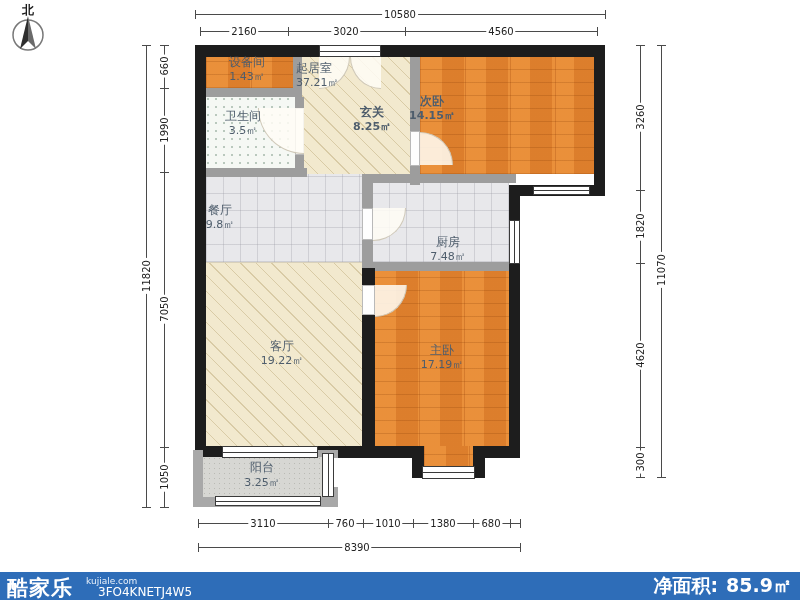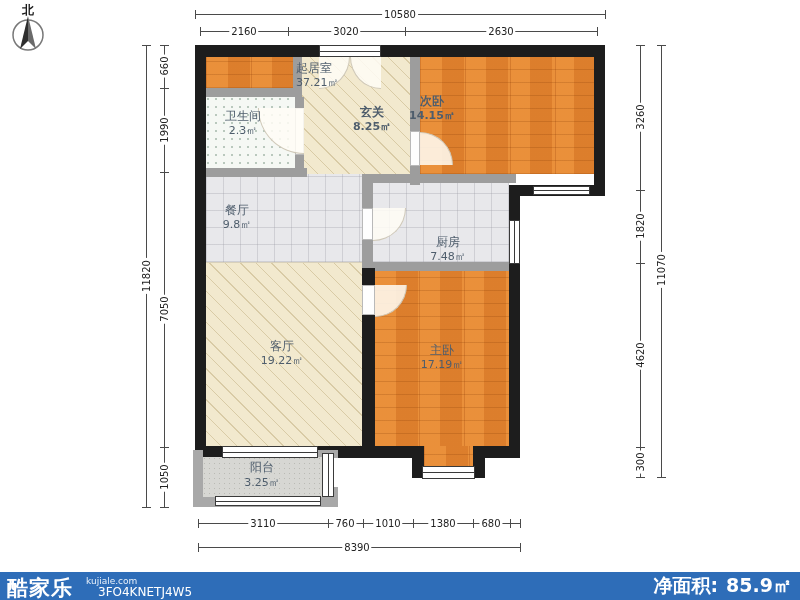--- a/index.html
+++ b/index.html
@@ -107,37 +107,41 @@
 
   <div class="leaf" style="left:410px;top:131px;width:10px;height:35px;"></div>
   <div class="arc" style="left:420px;top:132px;width:33px;height:33px;border-radius:0 100% 0 0;border-top:1px solid #cfc8b8;border-right:1px solid #cfc8b8;"></div>
 
   <div class="leaf" style="left:362px;top:208px;width:11px;height:32px;"></div>
   <div class="arc" style="left:373px;top:208px;width:33px;height:33px;border-radius:0 0 100% 0;border-right:1px solid #cfc8b8;border-bottom:1px solid #cfc8b8;"></div>
 
   <div class="leaf" style="left:362px;top:285px;width:13px;height:30px;"></div>
   <div class="arc" style="left:375px;top:285px;width:32px;height:32px;border-radius:0 0 100% 0;border-right:1px solid #cfc8b8;border-bottom:1px solid #cfc8b8;"></div>
 
+  <div class="rlabel" style="left:210px;top:55px;width:74px;line-height:1.25;">
+    <div>设备间</div>
+    <div class="ar">1.43㎡</div>
+  </div>
   <div class="rlabel" style="left:296px;top:60px;width:72px;text-align:left;">
     <div>起居室</div>
     <div class="ar">37.21㎡</div>
   </div>
   <div class="rlabel" style="left:208px;top:108px;width:70px;">
     <div>卫生间</div>
-    <div class="ar">2.3㎡</div>
+    <div class="ar">3.5㎡</div>
   </div>
   <div class="rlabel" style="left:338px;top:104px;width:68px;font-weight:bold;">
     <div>玄关</div>
     <div class="ar">8.25㎡</div>
   </div>
   <div class="rlabel" style="left:400px;top:93px;width:64px;font-weight:bold;">
     <div>次卧</div>
     <div class="ar">14.15㎡</div>
   </div>
-  <div class="rlabel" style="left:205px;top:202px;width:64px;">
+  <div class="rlabel" style="left:188px;top:202px;width:64px;">
     <div>餐厅</div>
     <div class="ar">9.8㎡</div>
   </div>
   <div class="rlabel" style="left:414px;top:234px;width:68px;">
     <div>厨房</div>
     <div class="ar">7.48㎡</div>
   </div>
   <div class="rlabel" style="left:248px;top:338px;width:68px;">
     <div>客厅</div>
     <div class="ar">19.22㎡</div>
@@ -156,21 +160,21 @@
   <div class="tkv" style="left:605px;top:10px;"></div>
   <div class="dtext" style="left:400px;top:14px;">10580</div>
 
   <div class="lnh" style="left:200px;top:31px;width:397px;"></div>
   <div class="tkv" style="left:200px;top:27px;"></div>
   <div class="tkv" style="left:288px;top:27px;"></div>
   <div class="tkv" style="left:405px;top:27px;"></div>
   <div class="tkv" style="left:597px;top:27px;"></div>
   <div class="dtext" style="left:244px;top:31px;">2160</div>
   <div class="dtext" style="left:346px;top:31px;">3020</div>
-  <div class="dtext" style="left:501px;top:31px;">2630</div>
+  <div class="dtext" style="left:501px;top:31px;">4560</div>
 
   <div class="lnv" style="left:146px;top:45px;height:462px;"></div>
   <div class="tkh" style="left:142px;top:45px;"></div>
   <div class="tkh" style="left:142px;top:507px;"></div>
   <div class="dtextv" style="left:146px;top:276px;">11820</div>
 
   <div class="lnv" style="left:164px;top:45px;height:462px;"></div>
   <div class="tkh" style="left:160px;top:45px;"></div>
   <div class="tkh" style="left:160px;top:88px;"></div>
   <div class="tkh" style="left:160px;top:172px;"></div>

